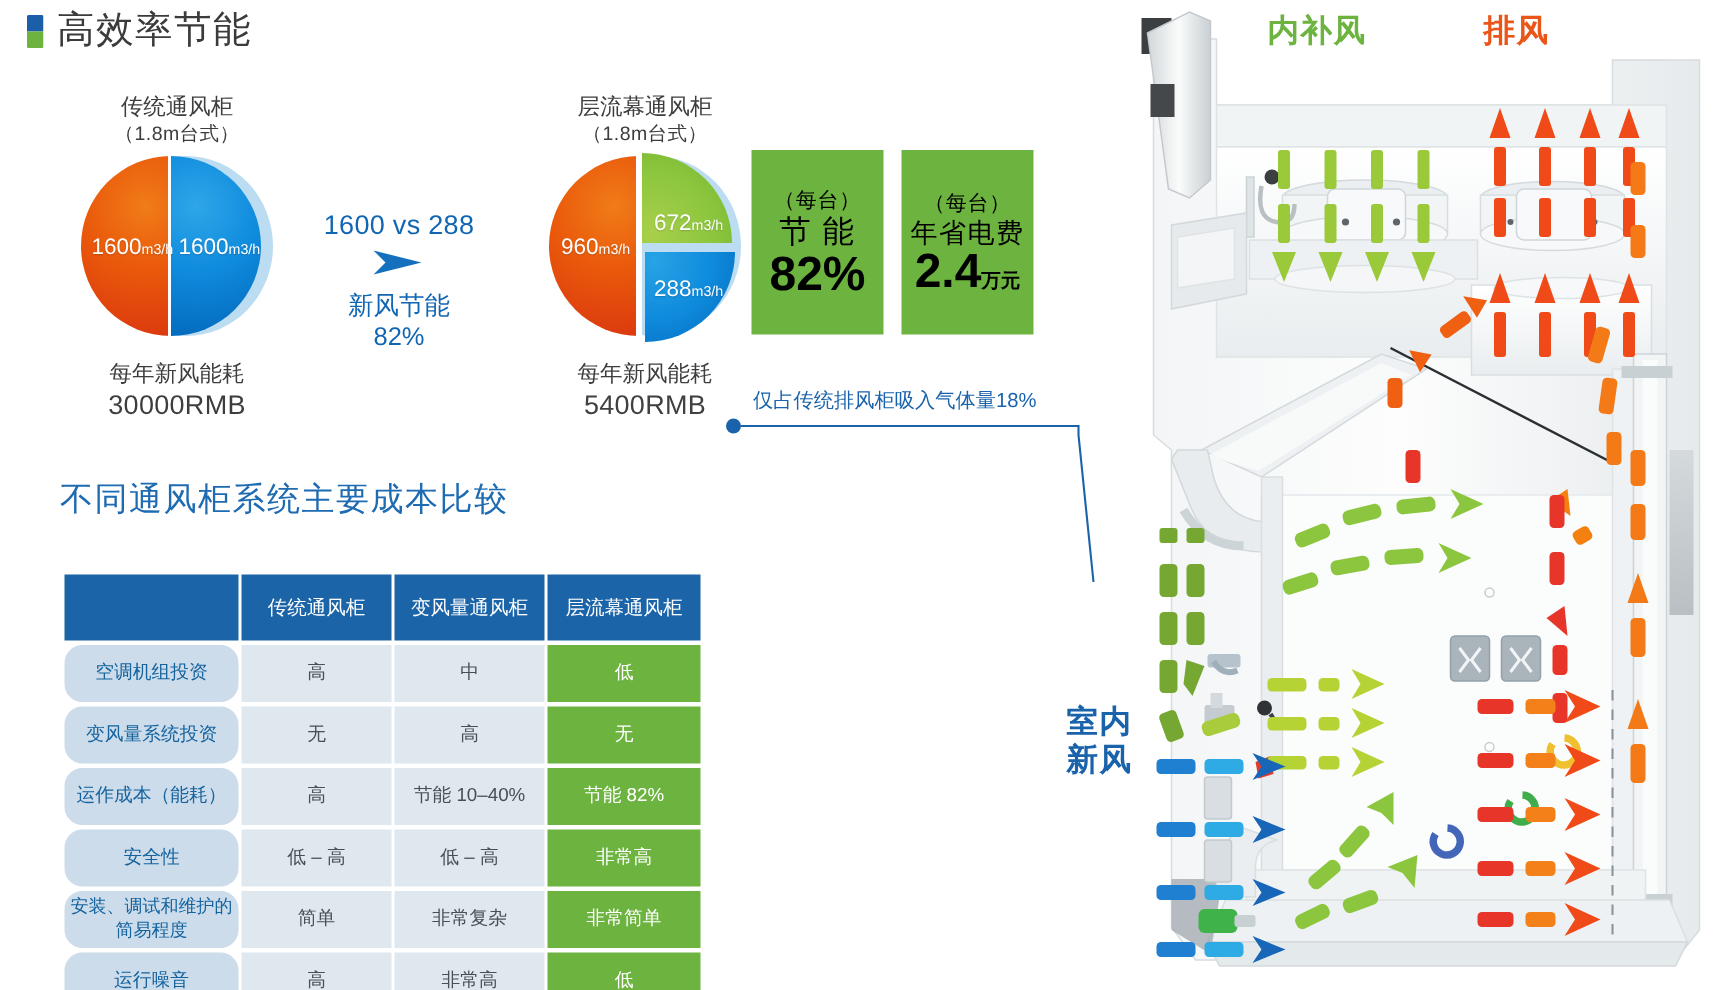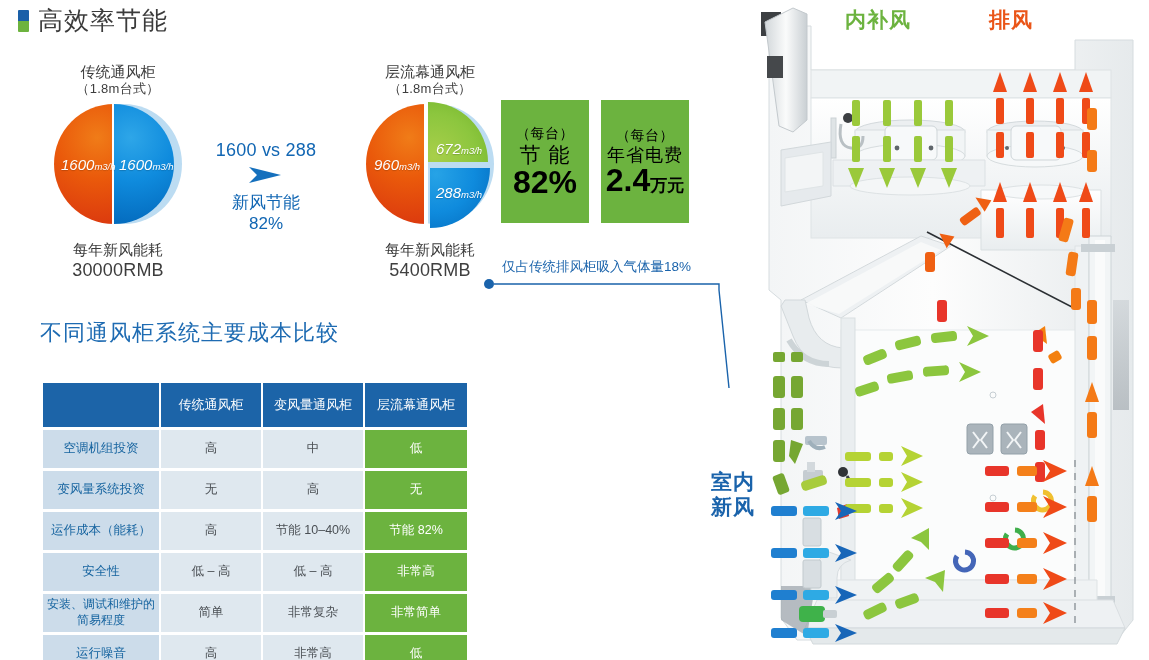--- a/index.html
+++ b/index.html
@@ -37,50 +37,50 @@
     background:radial-gradient(circle at 72% 28%,#f07c18 0%,#ea5a0b 42%,#d9340f 100%);}
   .half.right{right:0;border-radius:0 1000px 1000px 0;
     background:radial-gradient(circle at 28% 28%,#2ea6e8 0%,#0f8bdd 45%,#0265b8 100%);}
   .wedge-g{position:absolute;right:0;top:0;width:50%;height:50%;
     border-radius:0 1000px 0 0;
     background:radial-gradient(circle at 10% 90%,#a8cf4a 0%,#8cc63e 55%,#6fb229 100%);}
   .wedge-b{position:absolute;right:0;bottom:0;width:50%;height:50%;
     border-radius:0 0 1000px 0;
     background:radial-gradient(circle at 10% 10%,#27a3e6 0%,#0f8bdd 50%,#0368ba 100%);}
   .pie-lbl{position:absolute;color:#ffffff;font-size:15px;white-space:nowrap;
-    text-shadow:0 1px 1px rgba(0,0,0,.18);font-weight:400;font-style:italic;}
+    text-shadow:0 1px 1px rgba(0,0,0,.18);font-weight:400;}
   .pie-lbl .u{font-size:9.5px;letter-spacing:0;}
 
   
   #compare{position:absolute;text-align:center;color:#1166b3;}
   #cmp-top{font-size:18px;letter-spacing:.2px;}
   #cmp-arrow{margin:3px auto 2px;width:46px;height:22px;}
   #cmp-b1{font-size:17px;line-height:1.25;}
   #cmp-b2{font-size:17px;line-height:1.25;}
 
   
   .badge{position:absolute;background:#6cb33f;color:#000000;text-align:center;
          display:flex;flex-direction:column;align-items:center;justify-content:center;}
   .badge .b-top{font-size:14px;letter-spacing:.5px;margin-bottom:1px;}
   .badge .b-mid{font-size:21px;letter-spacing:1px;line-height:1.05;}
   .badge .b-big{font-size:32px;font-weight:bold;line-height:1;letter-spacing:0;}
-  .badge .b-big .sm{font-size:17px;font-weight:bold;}
+  .badge .b-big .sm{font-size:13px;font-weight:bold;}
 
   
   #sec-title{position:absolute;left:40px;top:318px;font-size:22px;color:#1e6bb2;letter-spacing:1px;}
 
   
   #cost-table{position:absolute;left:41px;top:380px;width:418px;
     border-collapse:separate;border-spacing:2px 3px;table-layout:fixed;}
   #cost-table th,#cost-table td{
     font-size:12.5px;font-weight:400;text-align:center;vertical-align:middle;
     height:34px;padding:2px 3px;line-height:1.25;}
   #cost-table thead th{background:#1c64a8;color:#ffffff;font-size:13px;height:40px;}
   #cost-table thead th.blank{background:#1c64a8;}
-  #cost-table td.rowhead{background:#ccdcea;color:#15639f;}
+  #cost-table td.rowhead{background:#ccdcea;color:#15639f;border-radius:12px;}
   #cost-table td.cell{background:#dfe8ef;color:#4a4f54;}
   #cost-table td.good{background:#6cb33f;color:#ffffff;}
   #cost-table col.c0{width:116px;}
   #cost-table col.c1{width:100px;}
   #cost-table col.c2{width:100px;}
   #cost-table col.c3{width:102px;}
 
   
   #callout-text{position:absolute;left:502px;top:258px;font-size:13.5px;color:#1a63ab;white-space:nowrap;}
   #callout-svg{position:absolute;left:480px;top:268px;}

